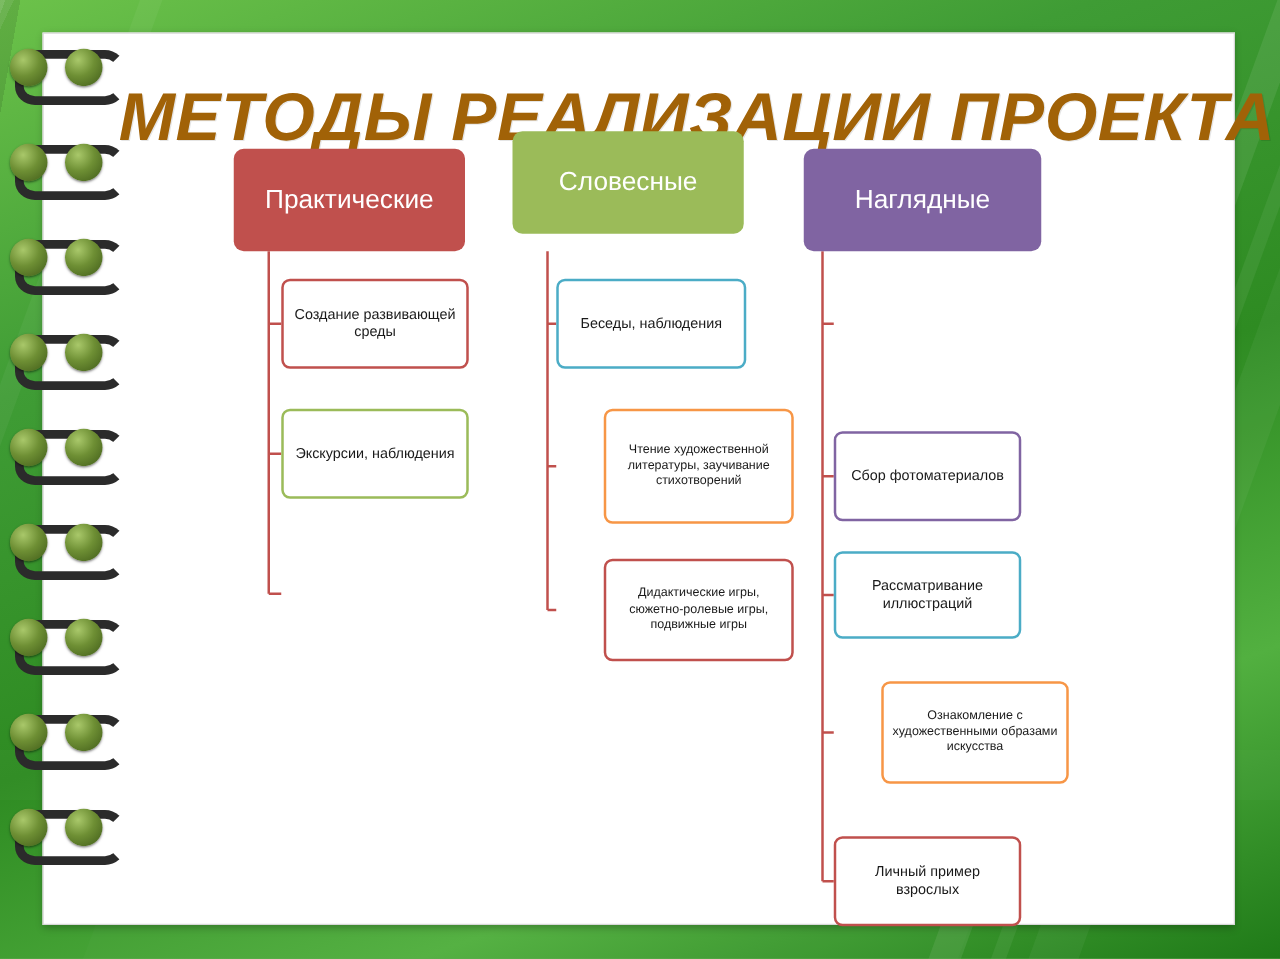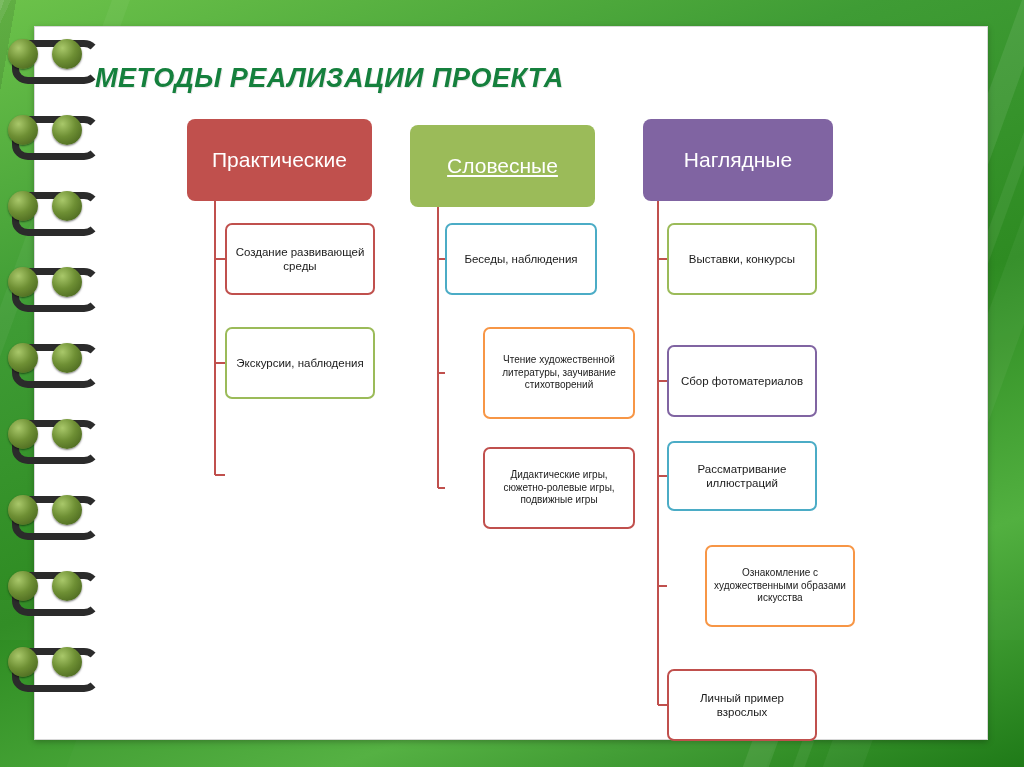--- a/index.html
+++ b/index.html
@@ -61,22 +61,22 @@
     box-shadow:0 1px 2px rgba(0,0,0,.5);
   }
   .ring .knob2{
     position:absolute;left:40px;top:-1px;width:30px;height:30px;border-radius:50%;
     background:radial-gradient(circle at 35% 30%, #a9c86a 0%, #6e8f34 45%, #3f5a18 100%);
     box-shadow:0 1px 2px rgba(0,0,0,.5);
   }
 
   .title{
     position:absolute;left:60px;top:36px;width:880px;
-    color:#15803d;
-    font-size:27px;font-weight:bold;font-style:italic;
+    color:#a16207;
+    font-size:54px;font-weight:bold;font-style:italic;
     letter-spacing:0.5px;
     text-shadow:1px 1px 0 rgba(0,0,0,0.10);
     white-space:nowrap;
   }
 
   .diagram{position:absolute;left:0;top:0;width:952px;height:712px;}
 
   .node{
     position:absolute;
     box-sizing:border-box;
@@ -124,26 +124,25 @@
           <line x1="623" y1="174" x2="623" y2="678" stroke="#c0504d" stroke-width="2"></line>
           <line x1="623" y1="232" x2="632" y2="232" stroke="#c0504d" stroke-width="2"></line>
           <line x1="623" y1="354" x2="632" y2="354" stroke="#c0504d" stroke-width="2"></line>
           <line x1="623" y1="449" x2="632" y2="449" stroke="#c0504d" stroke-width="2"></line>
           <line x1="623" y1="559" x2="632" y2="559" stroke="#c0504d" stroke-width="2"></line>
           <line x1="623" y1="678" x2="632" y2="678" stroke="#c0504d" stroke-width="2"></line>
         </svg>
     <div class="node head" style="left: 152px; top: 92px; width: 185px; height: 82px; background: rgb(192, 80, 77);">Практические</div>
         <div class="node leaf" style="left: 190px; top: 196px; width: 150px; height: 72px; border-color: rgb(192, 80, 77);">Создание развивающей среды</div>
         <div class="node leaf" style="left: 190px; top: 300px; width: 150px; height: 72px; border-color: rgb(155, 187, 89);">Экскурсии, наблюдения</div>
-        <div class="node head" style="left: 375px; top: 98px; width: 185px; height: 82px; background: rgb(155, 187, 89); text-decoration: underline;">Словесные</div>
+        <div class="node head" style="left: 375px; top: 78px; width: 185px; height: 82px; background: rgb(155, 187, 89);">Словесные</div>
         <div class="node leaf" style="left: 410px; top: 196px; width: 152px; height: 72px; border-color: rgb(75, 172, 198);">Беседы, наблюдения</div>
         <div class="node leaf small" style="left: 410px; top: 300px; width: 152px; height: 92px; border-color: rgb(247, 150, 70);">Чтение художественной литературы, заучивание стихотворений</div>
         <div class="node leaf small" style="left: 410px; top: 420px; width: 152px; height: 82px; border-color: rgb(192, 80, 77);">Дидактические игры, сюжетно-ролевые игры, подвижные игры</div>
         <div class="node head" style="left: 595px; top: 92px; width: 190px; height: 82px; background: rgb(128, 100, 162); margin-left: 13px;">Наглядные</div>
-        <div class="node leaf" style="left: 632px; top: 196px; width: 150px; height: 72px; border-color: rgb(155, 187, 89);">Выставки, конкурсы</div>
         <div class="node leaf" style="left: 632px; top: 318px; width: 150px; height: 72px; border-color: rgb(128, 100, 162);">Сбор фотоматериалов</div>
         <div class="node leaf" style="left: 632px; top: 414px; width: 150px; height: 70px; border-color: rgb(75, 172, 198);">Рассматривание иллюстраций</div>
         <div class="node leaf small" style="left: 632px; top: 518px; width: 150px; height: 82px; border-color: rgb(247, 150, 70);">Ознакомление с художественными образами искусства</div>
         <div class="node leaf" style="left: 632px; top: 642px; width: 150px; height: 72px; border-color: rgb(192, 80, 77); text-align: center;">Личный пример взрослых</div>
       </div>
   </div>
 
   <div class="spiral">
     <div class="ring" style="left:6px;top:14px;">
         <div class="hook"></div>

